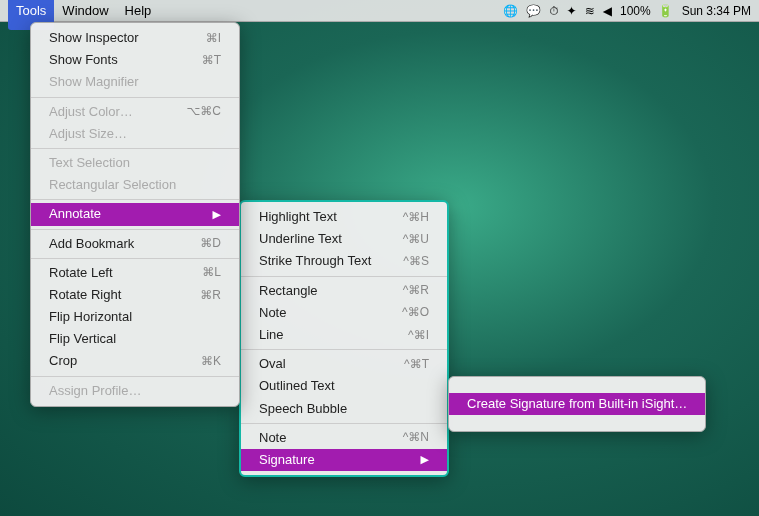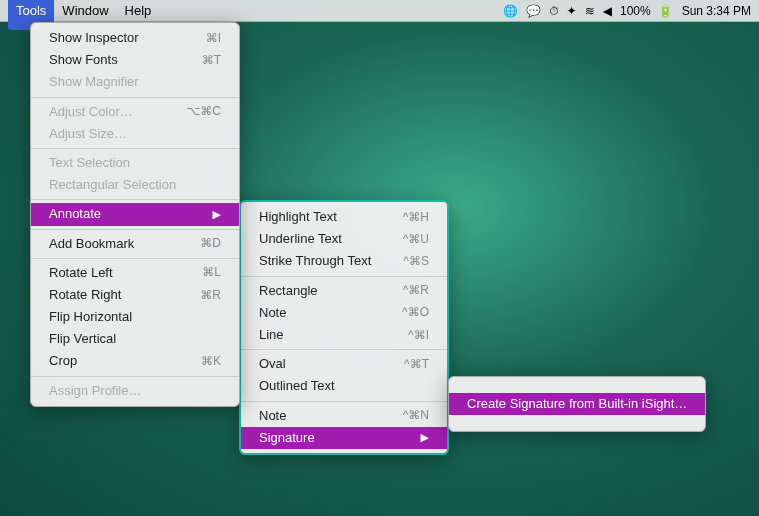--- a/index.html
+++ b/index.html
@@ -255,20 +255,23 @@
       <span class="shortcut">^⌘I</span>
     </div>
     <div class="menu-separator"></div>
     <div class="menu-item">
       <span>Oval</span>
       <span class="shortcut">^⌘T</span>
     </div>
     <div class="menu-item">
       <span>Outlined Text</span>
     </div>
+    <div class="menu-item">
+      <span>Speech Bubble</span>
+    </div>
     <div class="menu-separator"></div>
     <div class="menu-item">
       <span>Note</span>
       <span class="shortcut">^⌘N</span>
     </div>
     <div class="menu-item active">
       <span>Signature</span>
       <span class="arrow">▶</span>
     </div>
   </div>

